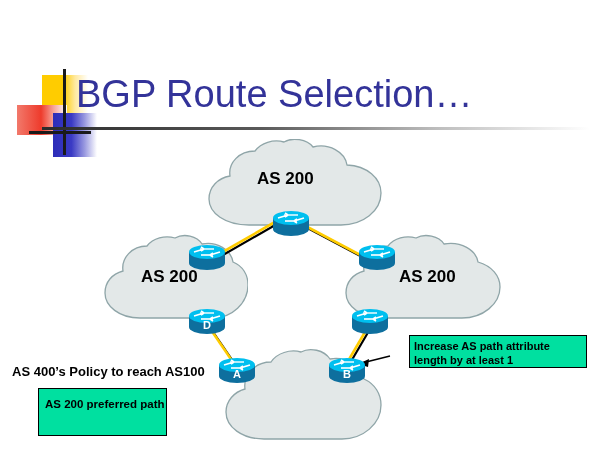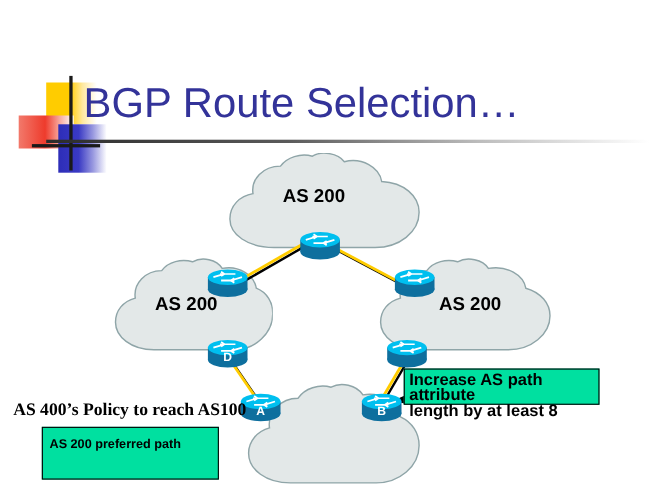--- a/index.html
+++ b/index.html
@@ -36,28 +36,28 @@
 
   
   .router{position:absolute;width:40px;height:28px;}
   .router svg{display:block;}
   .router-label{position:absolute;left:0;top:13px;width:40px;text-align:center;
                 font-size:11px;font-weight:bold;color:#ffffff;line-height:11px;}
 
   
   .greenbox{position:absolute;background:#00E0A0;border:1px solid #000;
             color:#000;font-weight:bold;}
-  #box-aspath{left:367px;top:324px;width:178px;height:33px;font-size:15px;
+  #box-aspath{left:409px;top:324px;width:178px;height:33px;font-size:11px;
               padding:3px 4px 0 4px;box-sizing:border-box;line-height:14px;}
-  #box-policy{left:38px;top:377px;width:161px;height:48px;font-size:11.5px;
+  #box-policy{left:38px;top:377px;width:129px;height:48px;font-size:11.5px;
               padding:6px 0 12px 6px;box-sizing:border-box;}
   #box-policy div{line-height:18px;}
 
-  .plaintext{position:absolute;font-size:16px;font-weight:bold;color:#000;
-             white-space:nowrap;font-family:Liberation Serif, serif;}
+  .plaintext{position:absolute;font-size:13px;font-weight:bold;color:#000;
+             white-space:nowrap;}
   #policy-caption{left:12px;top:353px;}
 </style>
 </head>
 <body>
 
 <div id="slide">
 
   <div class="logo-deco">
     <div class="sq-yellow"></div>
     <div class="sq-red"></div>
@@ -212,21 +212,21 @@
       <path d="M7 9 L17 6 M17 6 L14 4 M17 6 L14 8" stroke="#fff" stroke-width="1.6" fill="none"></path>
       <path d="M33 9 L23 12 M23 12 L26 10 M23 12 L26 14" stroke="#fff" stroke-width="1.6" fill="none"></path>
       <path d="M14 12 L26 12" stroke="#fff" stroke-width="1.6"></path>
       <path d="M13 6 L27 6" stroke="#fff" stroke-width="1.4"></path>
     </svg>
     <div class="router-label">B</div>
   </div>
 
   <div class="greenbox" id="box-aspath">
     <div>Increase AS path attribute</div>
-    <div>length by at least 8</div>
+    <div>length by at least 1</div>
   </div>
 
   <div class="plaintext" id="policy-caption">AS 400’s Policy to reach AS100</div>
 
   <div class="greenbox" id="box-policy">
     <div>AS 200 preferred path</div>
   </div>
 
 </div>
 

